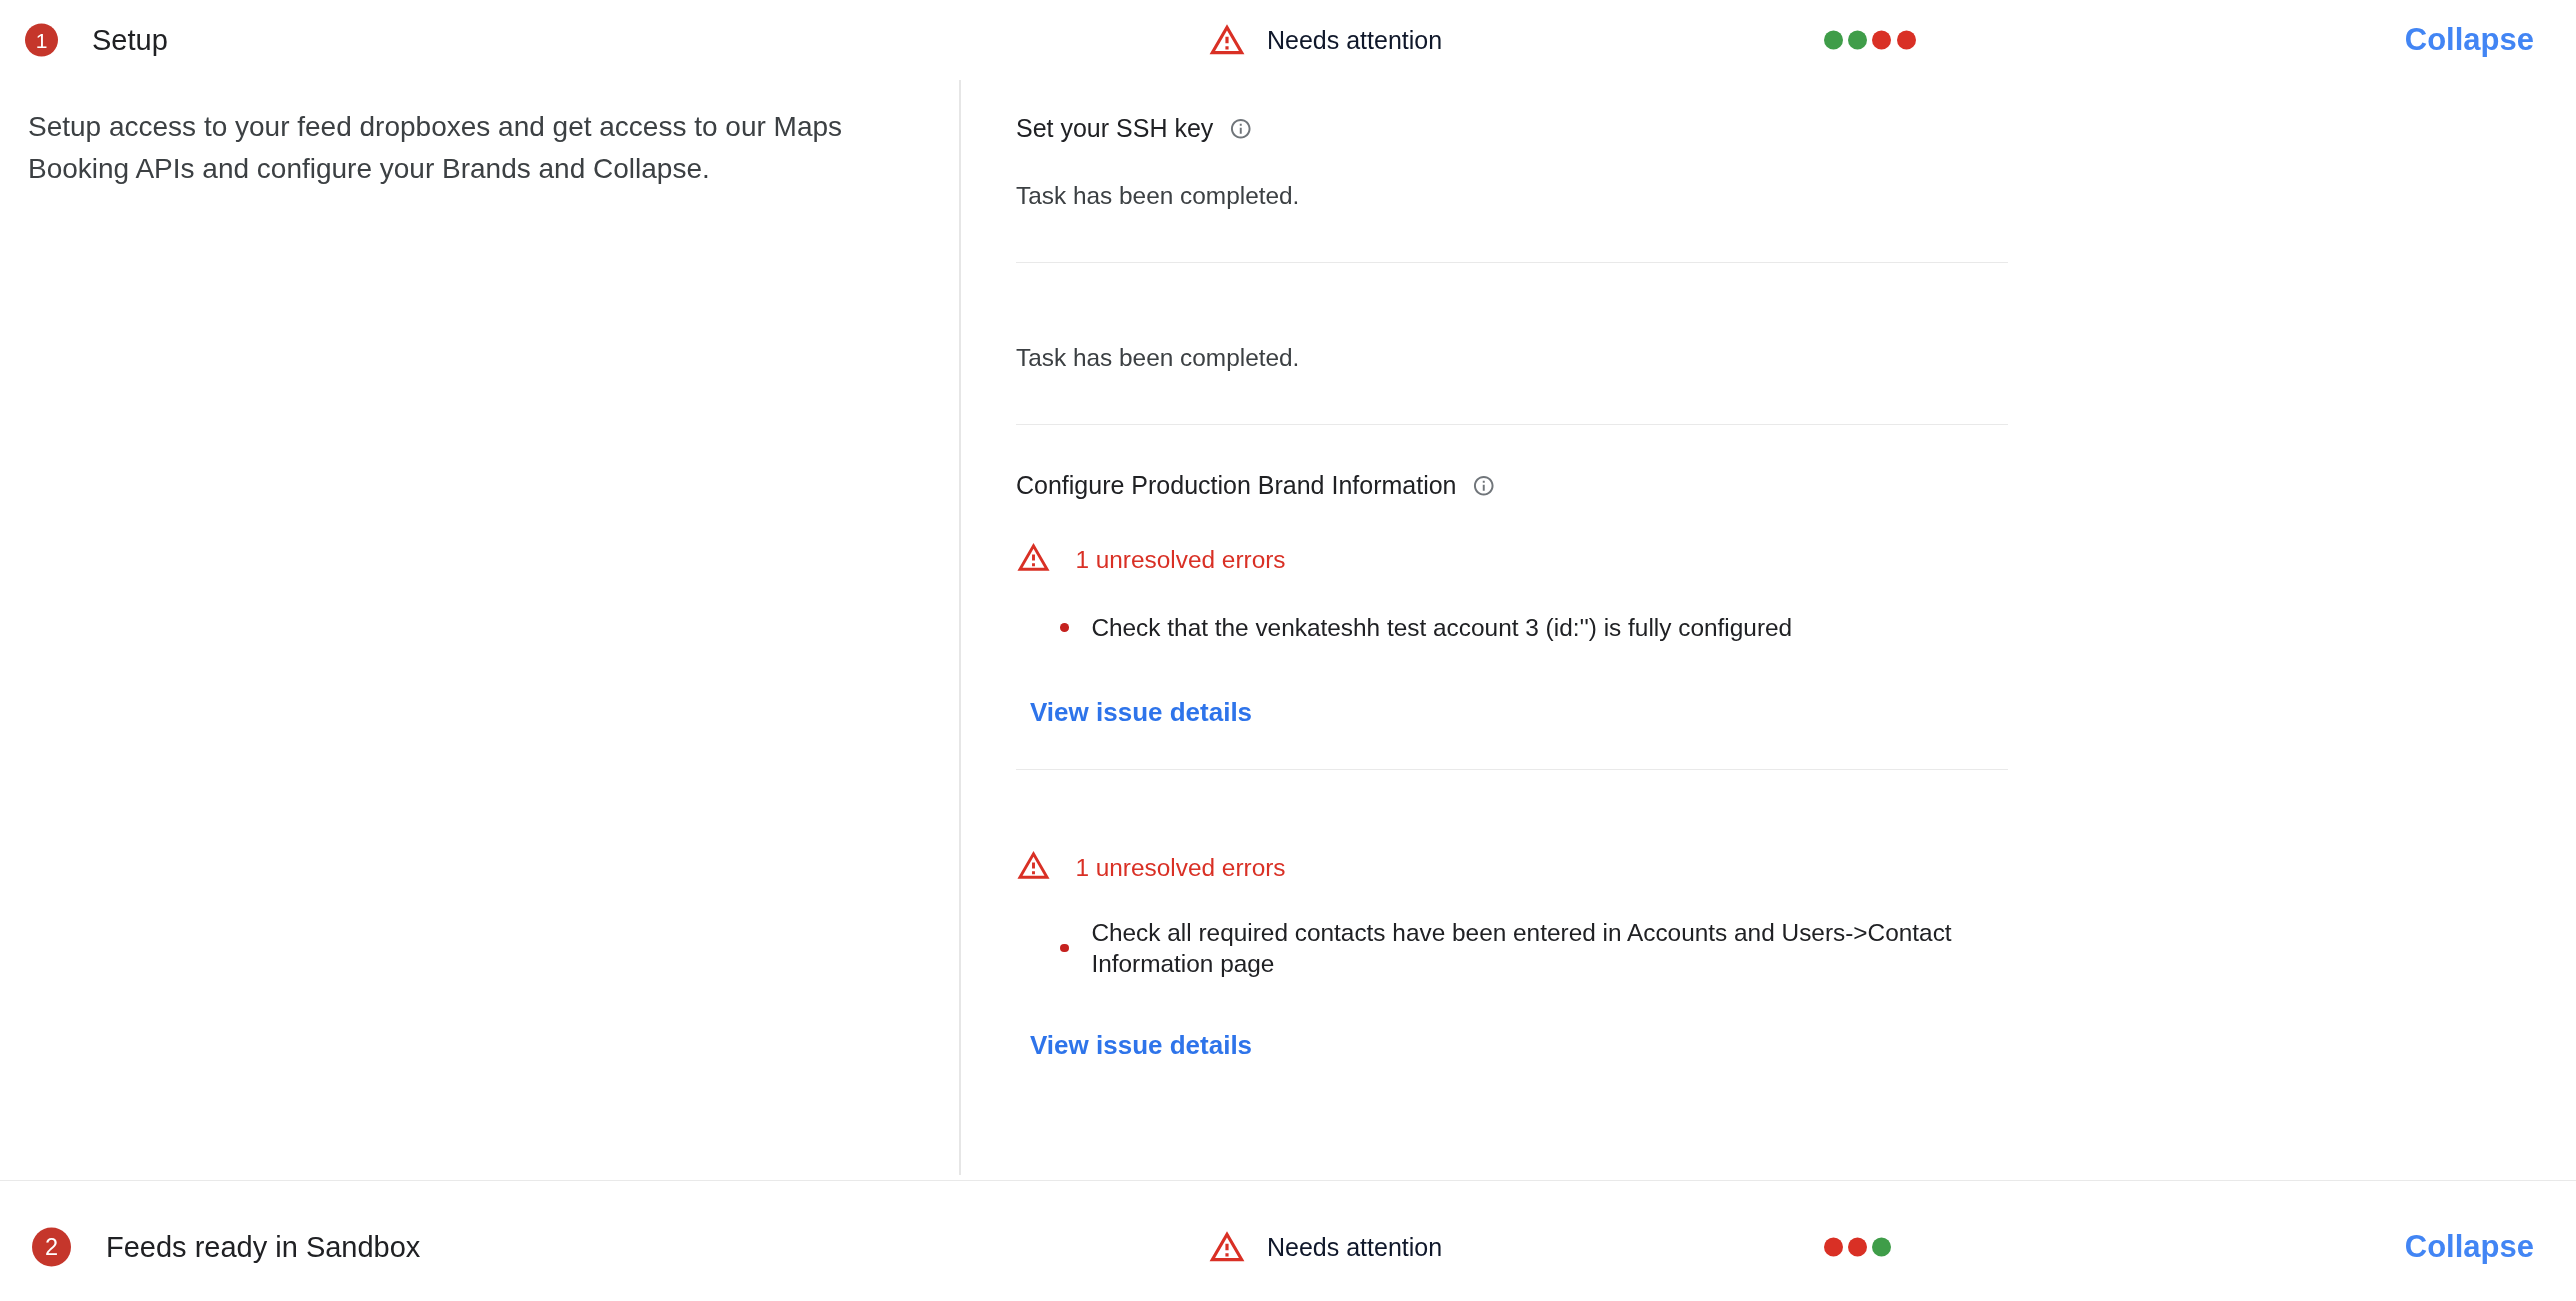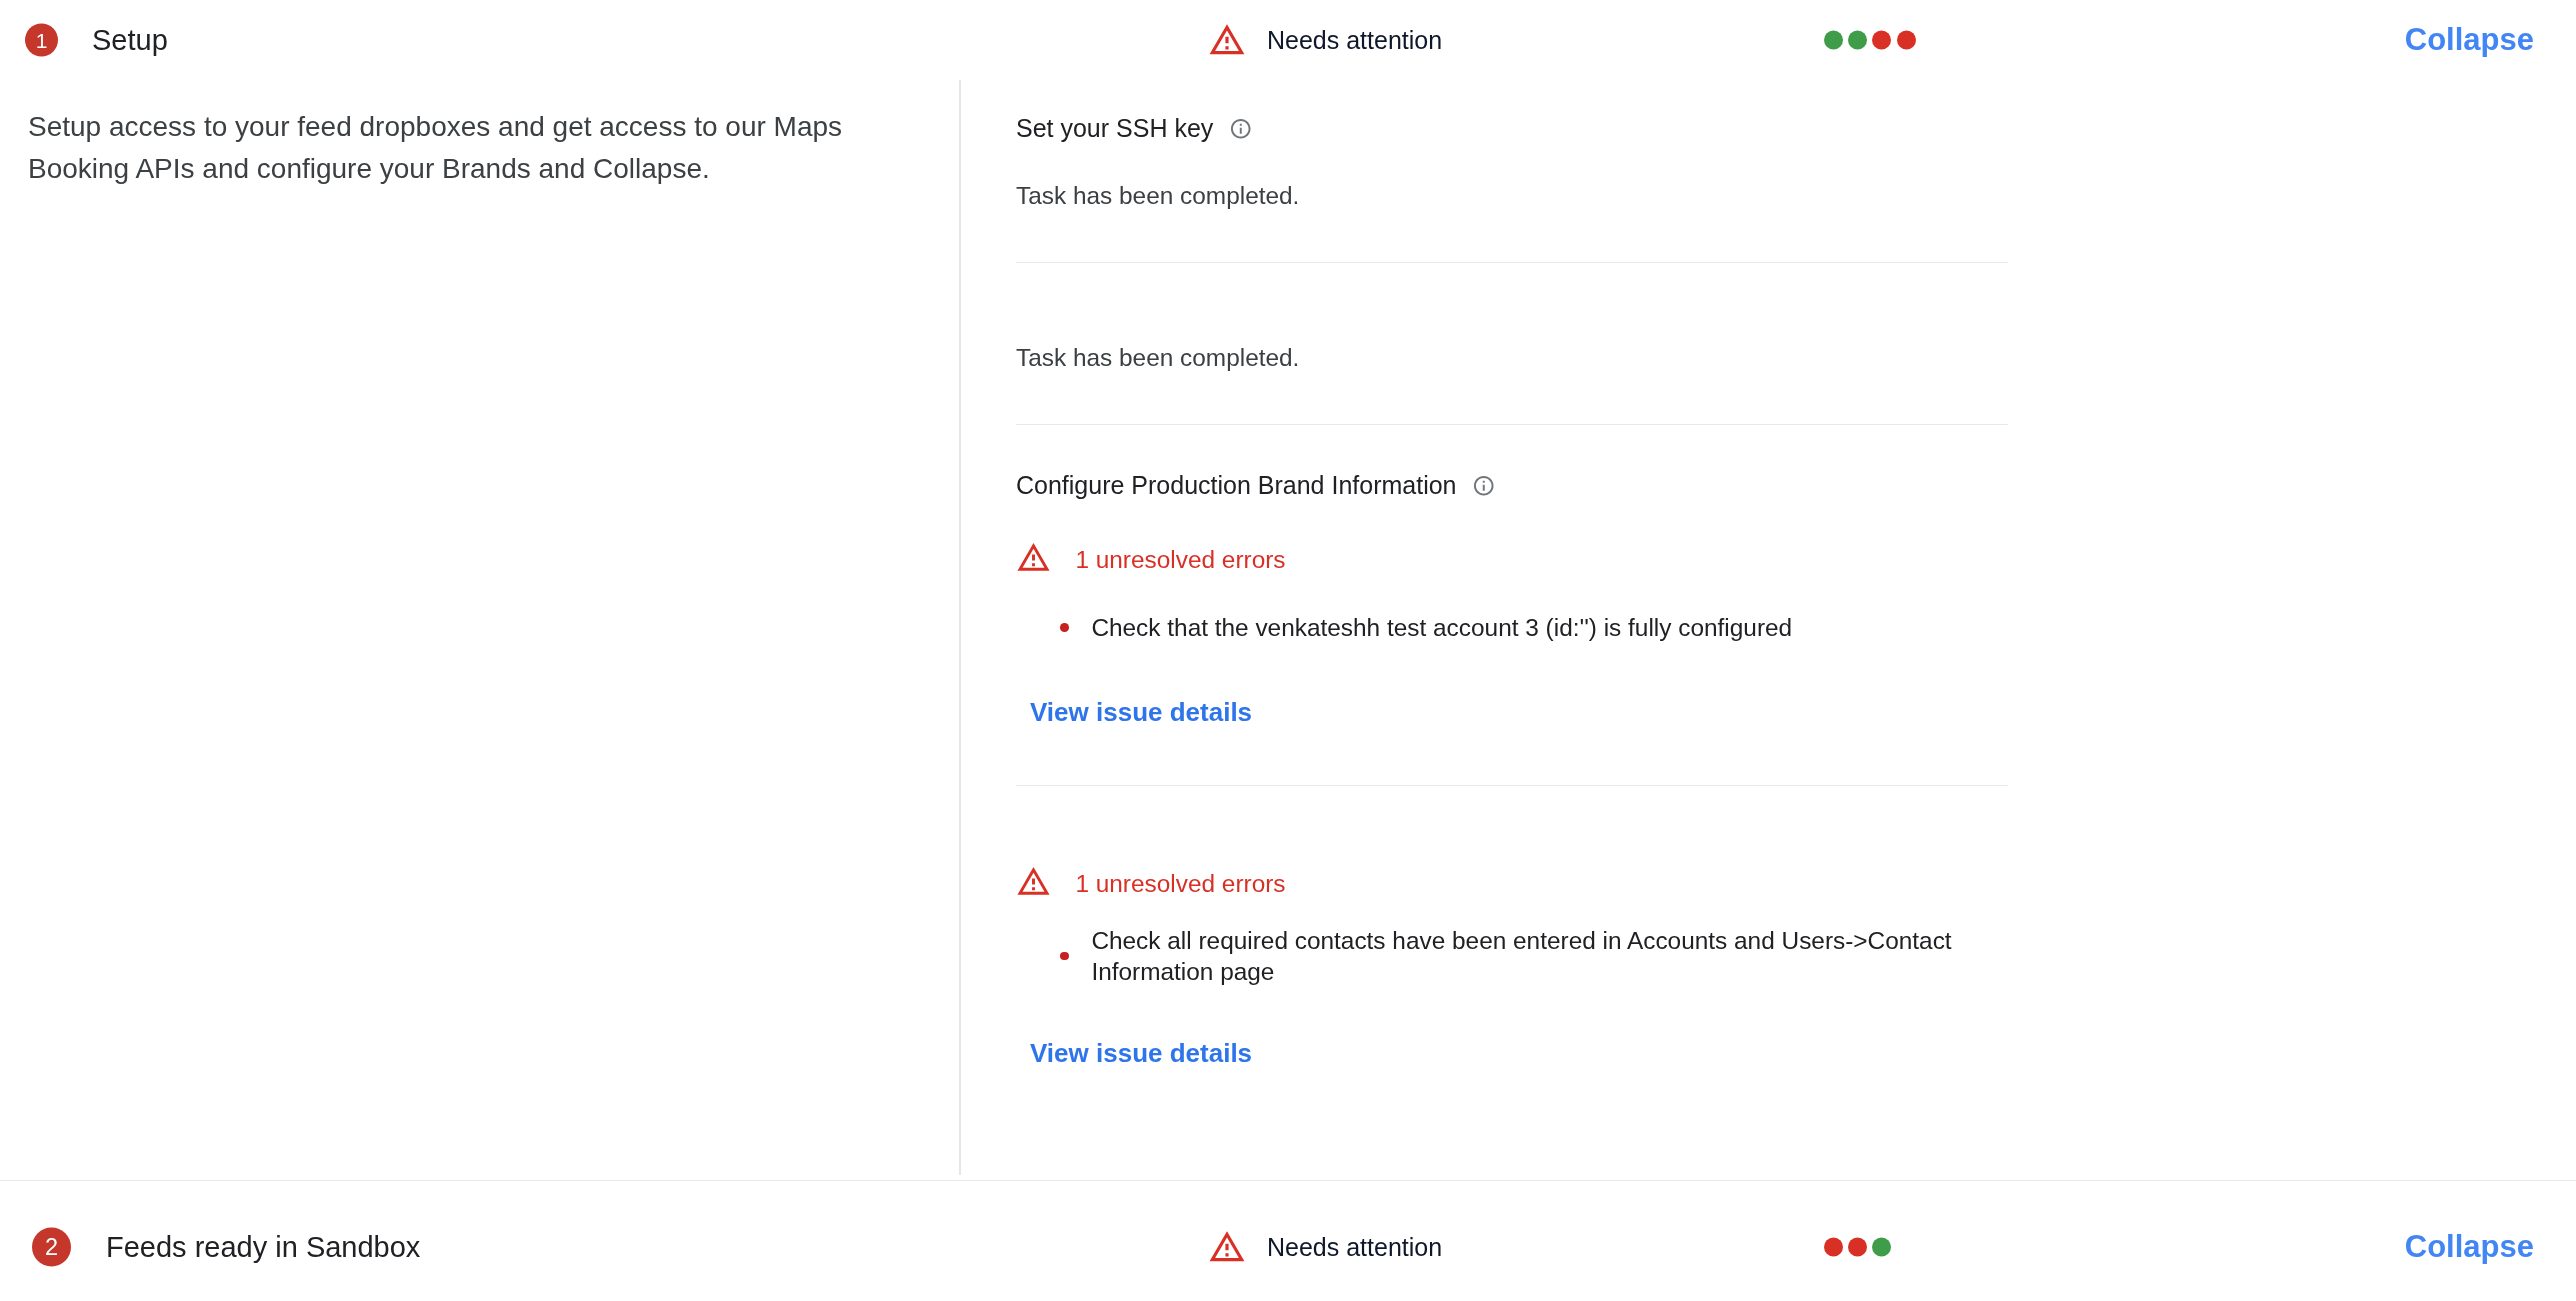--- a/index.html
+++ b/index.html
@@ -101,27 +101,27 @@
   .issue-link {
     display: inline-block; margin-left: 14px;
     color: #2e74ea; font-size: 26px; font-weight: 700; cursor: pointer;
     text-decoration: none;
   }
 
   .t1 { padding-top: 33px; padding-bottom: 51px; }
   .t1 .task-status { margin-top: 37px; }
   .t2 { padding-top: 44px; padding-bottom: 51px; }
   .t2 .task-status { margin-top: 36px; }
-  .t3 { padding-top: 45px; padding-bottom: 57px; }
+  .t3 { padding-top: 45px; padding-bottom: 41px; }
   .t3 .error-summary { margin-top: 39px; }
   .t3 .error-list { margin-top: 37px; }
   .t3 .issue-link { margin-top: 54px; }
   .t4 { padding-top: 41px; padding-bottom: 56px; }
   .t4 .error-summary { margin-top: 37px; }
-  .t4 .error-list { margin-top: 26px; }
+  .t4 .error-list { margin-top: 34px; }
   .t4 .issue-link { margin-top: 51px; }
 </style>
 </head>
 <body>
 
 <section>
 
   <div class="sec-header sec-header-1">
     <div class="badge badge-1">
       <span>1</span>

